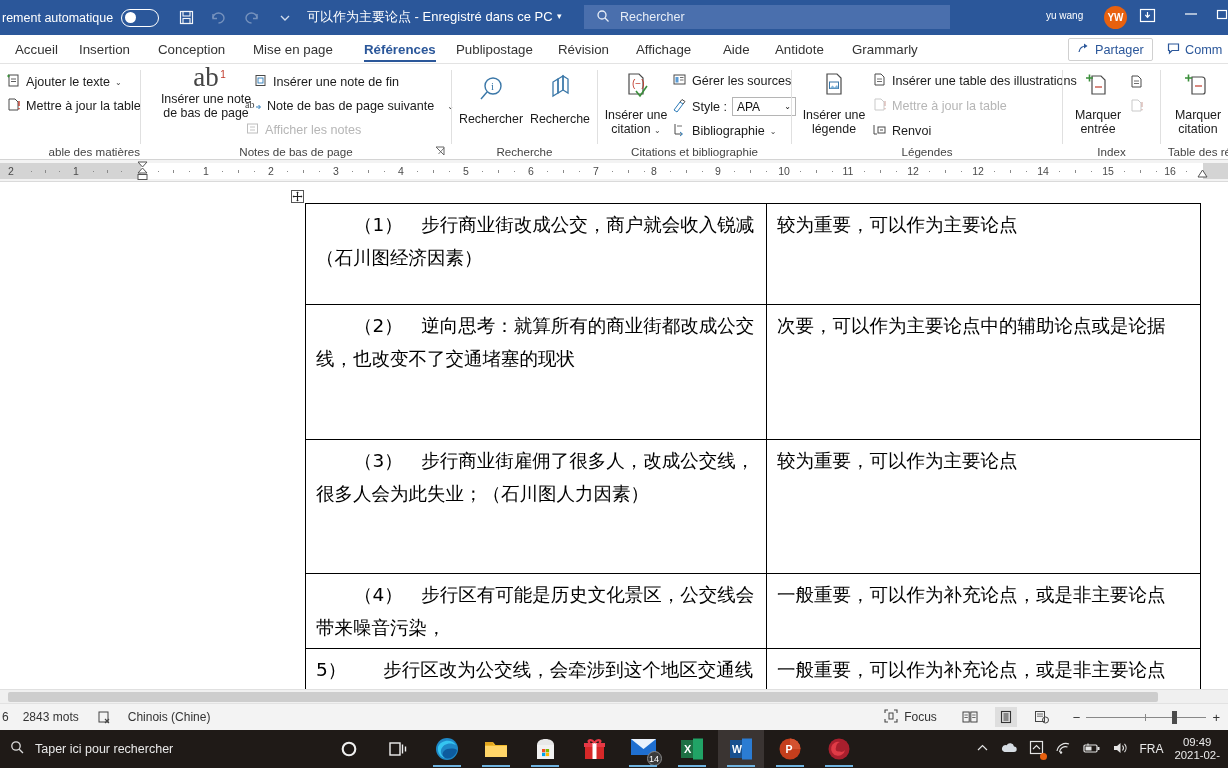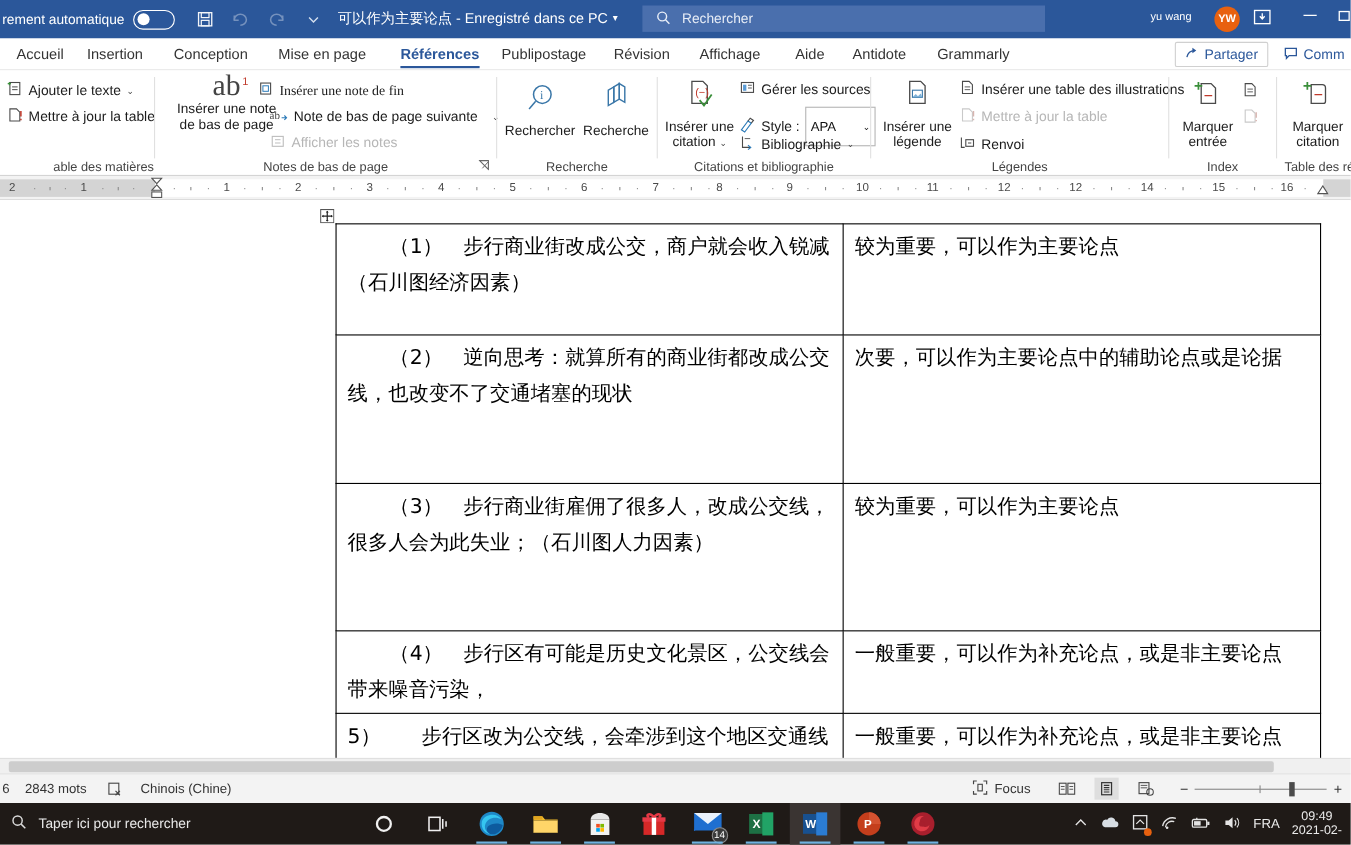--- a/index.html
+++ b/index.html
@@ -90,21 +90,21 @@
   .small-item.disabled { color: #b6b6b6; }
   .big-item {
     position: absolute; display: flex; flex-direction: column; align-items: center;
     font-size: 12.4px; color: #1b1b1b; text-align: center; line-height: 14px;
   }
   .big-item .lbl { margin-top: 3px; white-space: nowrap; }
   .caret { font-size: 8px; color: #444; }
   .dialog-launcher { position: absolute; font-size: 10px; color: #666; }
   .style-select {
     display: inline-flex; align-items: center; justify-content: space-between;
-    width: 64px; height: 36px; border: 1px solid #b5b5b5; background: #fff;
+    width: 64px; height: 19px; border: 1px solid #b5b5b5; background: #fff;
     font-size: 12px; padding: 0 4px; color: #111;
   }
 
   
   .ruler {
     position: absolute; top: 160px; left: 0; width: 1228px; height: 22px;
     background: #f3f3f3; border-bottom: 1px solid #dadada; overflow: hidden;
   }
   .ruler-dark { position: absolute; top: 3px; height: 16px; background: #d4d4d4; }
   .ruler-light { position: absolute; top: 3px; height: 16px; background: #ffffff; }
@@ -320,21 +320,21 @@
   <div class="grp" style="left:141px; width:310px;">
     <div class="big-item" style="left:15px; top:6px; width:100px;">
       <span style="position:relative;">
         <span style="font-size:27px; color:#444; font-family:'Liberation Serif',serif;">ab</span>
         <span style="position:absolute; right:-7px; top:-2px; font-size:10px; color:#c0392b;">1</span>
       </span>
       <span class="lbl">Insérer une note</span>
       <span class="lbl" style="margin-top:0">de bas de page</span>
     </div>
 
-    <div class="small-item" style="left:93px; top:9px;font-family:Liberation Serif, serif;">
+    <div class="small-item" style="left:112px; top:9px;">
       <span>
         <svg width="15" height="15" viewBox="0 0 15 15">
             <rect x="3" y="2.5" width="9" height="10" fill="none" stroke="#4a4a4a" stroke-width="1"></rect>
             <rect x="5" y="5" width="5" height="5" fill="none" stroke="#2b7ab8" stroke-width=".9"></rect>
           </svg>
       </span>
       <span>Insérer une note de fin</span>
     </div>
     <div class="small-item" style="left:104px; top:33px;">
       <span>

